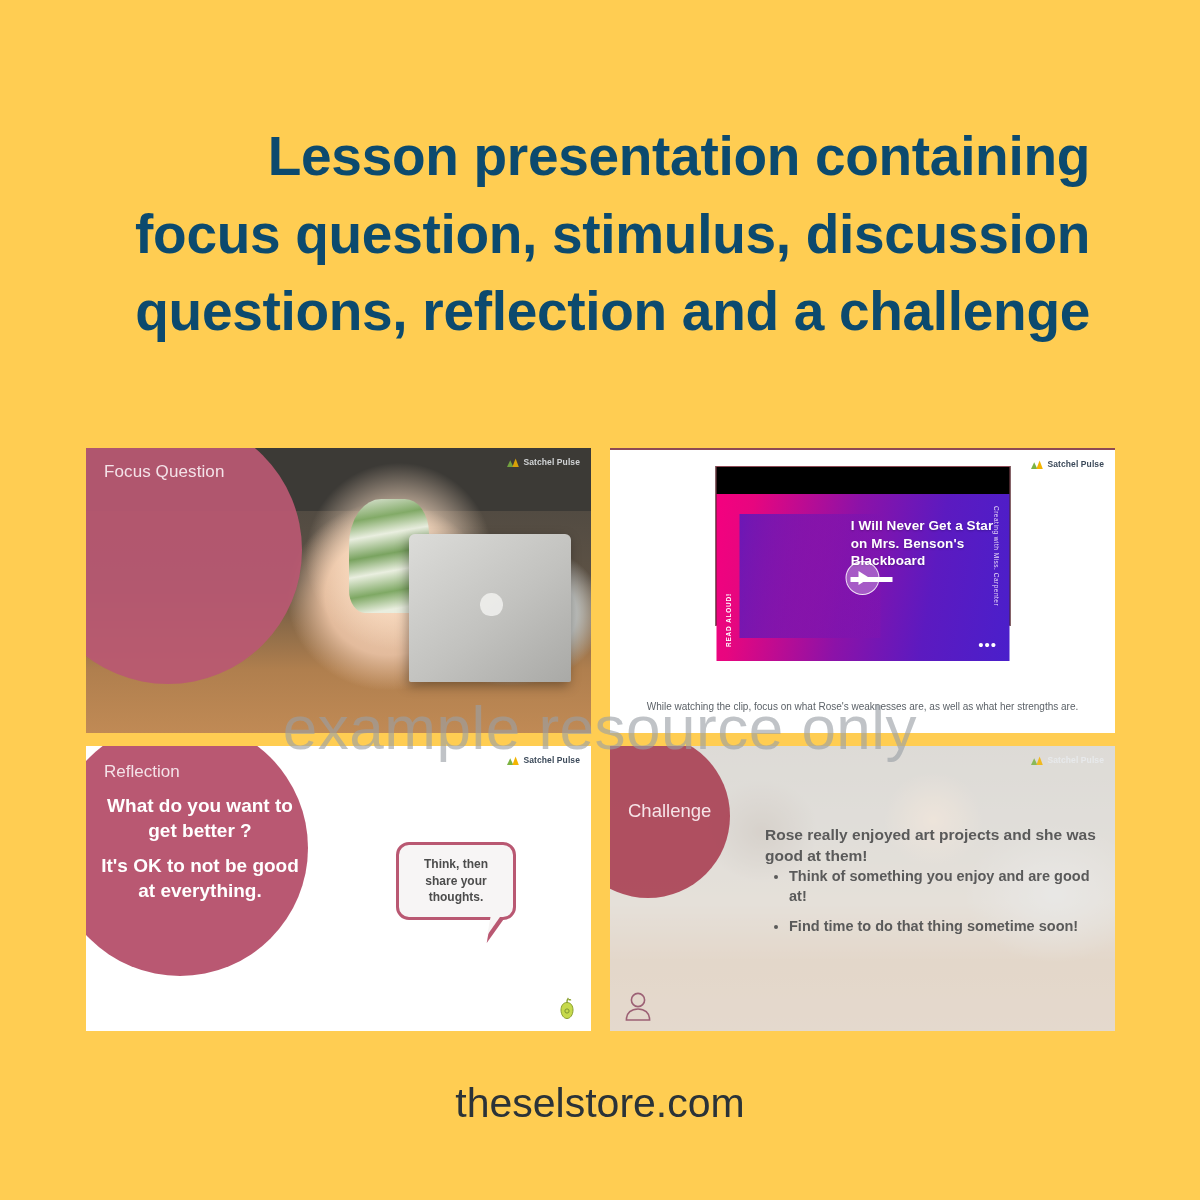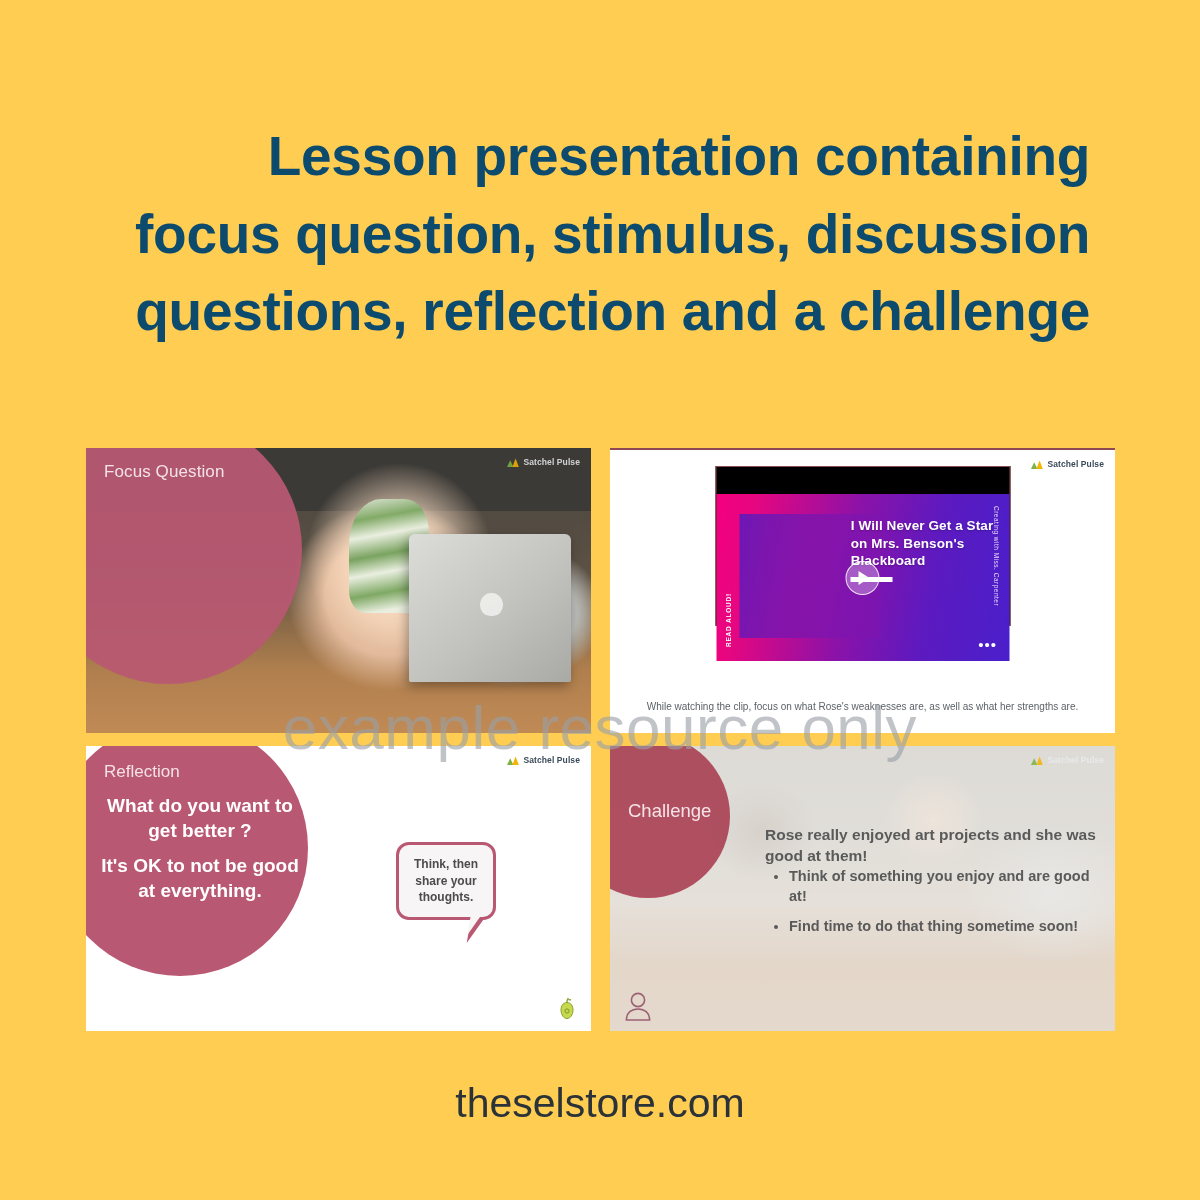--- a/index.html
+++ b/index.html
@@ -162,21 +162,21 @@
     position:absolute; left:18px; top:16px; z-index:3;
     color:#f4e2e8; font-size:17px;
   }
   .s3 .refl-text {
     position:absolute; left:10px; top:48px; width:208px; z-index:3;
     text-align:center; color:#fff; font-size:19px; font-weight:bold; line-height:1.3;
   }
   .s3 .refl-text p + p { margin-top: 11px; }
   .bubble {
     position:absolute; left:310px; top:96px;
-    width:100px; height:78px;
+    width:120px; height:78px;
     background:#f7f5f5;
     border:3px solid #B95872;
     border-radius:13px;
     display:flex; align-items:center; justify-content:center;
     text-align:center; color:#4c4c4c; font-size:12px; font-weight:bold; line-height:1.37;
     padding:0 8px;
   }
   .bubble::after {
     content:""; position:absolute; right:10px; bottom:-26px;
     width:0; height:0;

